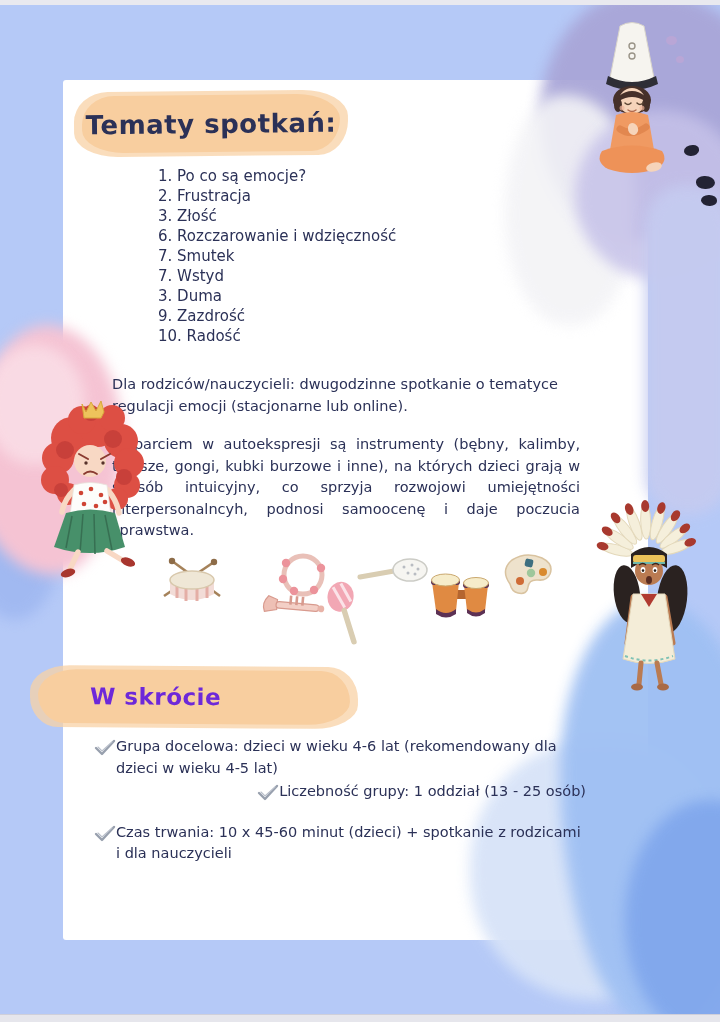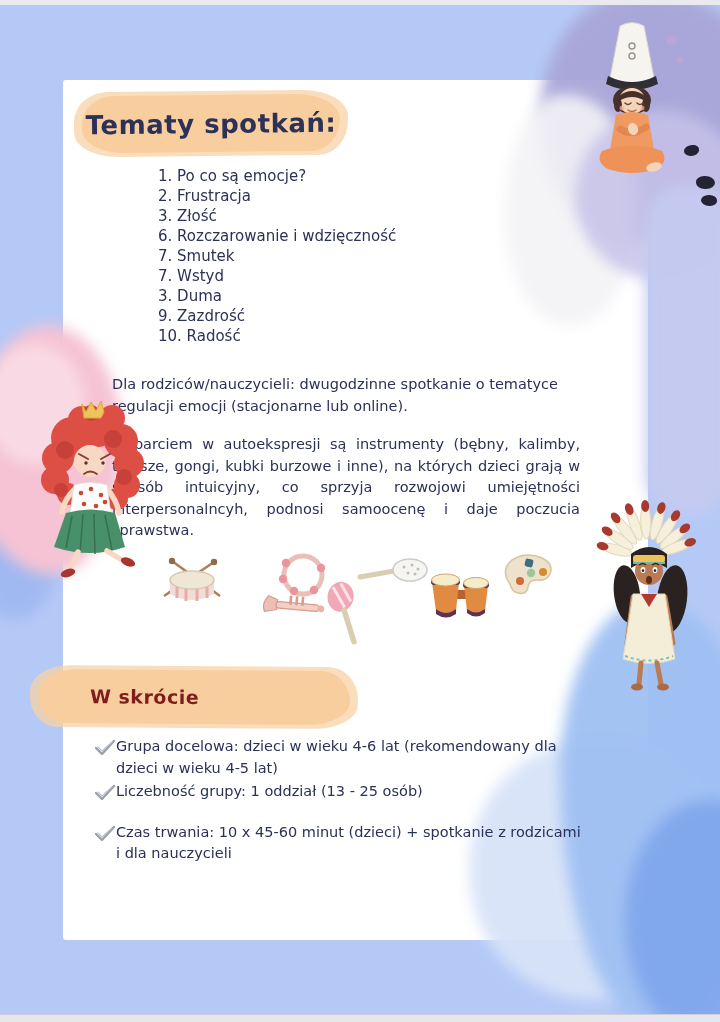--- a/index.html
+++ b/index.html
@@ -30,30 +30,30 @@
   .edge-strip-bottom{position:absolute;left:0;top:1014px;width:720px;height:8px;background:#e6e6ec;border-top:1px solid #cfcfda;z-index:6;}
   .paper{position:absolute;left:63px;top:80px;width:585px;height:860px;background:#ffffff;border-radius:3px;z-index:2;}
   
   .brush{position:absolute;z-index:4;background:#f5c28d;}
   .brush::before{content:"";position:absolute;inset:-4px -8px;background:#f8d2a6;border-radius:inherit;z-index:-1;opacity:.75;}
   .title-brush{left:82px;top:95px;width:258px;height:57px;border-radius:34px 46px 30px 44px/30px 26px 34px 24px;transform:rotate(-.6deg);
     display:flex;align-items:center;justify-content:center;}
   .title-brush h1{margin:0;font-size:26px;font-weight:bold;letter-spacing:.5px;color:#2b3157;}
   .summary-brush{left:38px;top:670px;width:312px;height:54px;border-radius:40px 30px 44px 28px/26px 32px 24px 30px;transform:rotate(.4deg);
     display:flex;align-items:center;}
-  .summary-brush h2{margin:0 0 0 52px;font-size:19px;font-weight:bold;letter-spacing:.5px;color:#7f1d1d;}
+  .summary-brush h2{margin:0 0 0 52px;font-size:23px;font-weight:bold;letter-spacing:.5px;color:#6d28d9;}
   
   .topics{position:absolute;left:150px;top:158px;width:330px;z-index:4;list-style:none;margin:8px;padding:0;}
   .topics li{font-size:15px;line-height:20px;white-space:nowrap;}
   .para{position:absolute;z-index:4;font-size:14.5px;line-height:21.5px;margin:0;}
   .para1{left:112px;top:374px;width:465px;}
   .para2{left:112px;top:434px;width:468px;text-align:justify;}
   .checklist{position:absolute;left:94px;top:736px;width:492px;z-index:4;}
   .check-item{display:flex;align-items:flex-start;font-size:14.5px;line-height:21.5px;}
-  .check-item + .check-item{margin-top:2px;}
+  .check-item + .check-item{margin-top:2px;justify-content:flex-end;}
   .check-item.spaced{margin-top:19px;}
   .check-item svg{flex:0 0 auto;margin-top:3px;}
   
   .instruments{position:absolute;left:150px;top:548px;width:412px;height:102px;z-index:4;}
   .instr{position:absolute;}
   
   .character{position:absolute;z-index:5;}
   .char-meditating{left:576px;top:16px;width:114px;height:170px;}
   .char-angry{left:20px;top:398px;width:138px;height:182px;}
   .char-native{left:589px;top:496px;width:117px;height:198px;}

